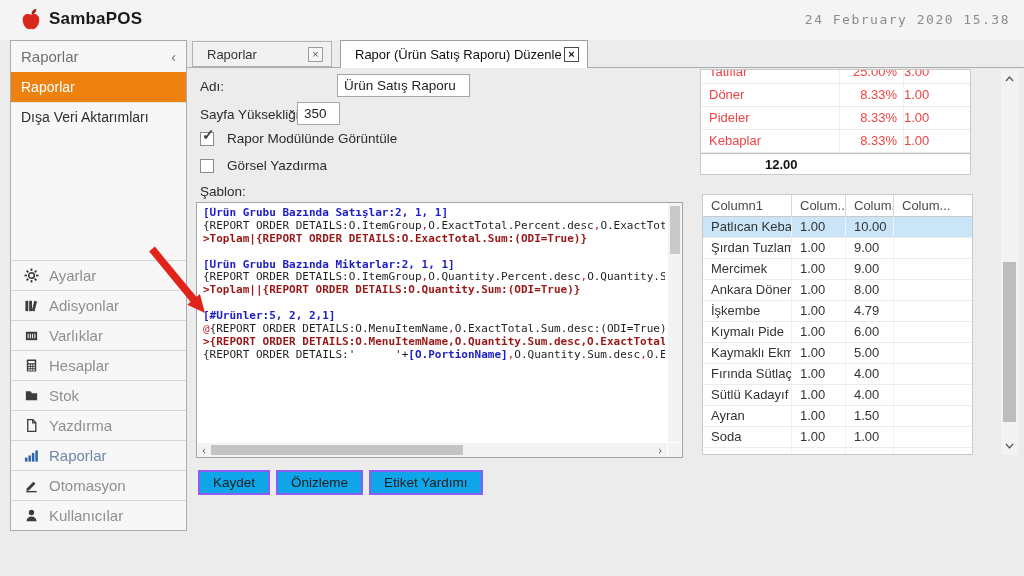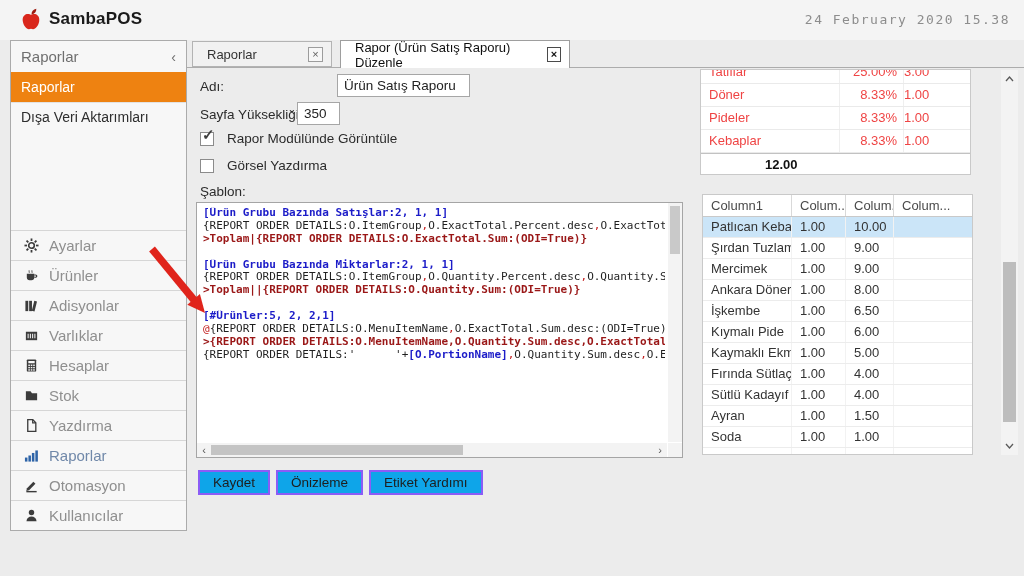--- a/index.html
+++ b/index.html
@@ -138,30 +138,20 @@
               <line x1="2.7" y1="13.3" x2="4.6" y2="11.4"></line>
               <line x1="11.4" y1="4.6" x2="13.3" y2="2.7"></line>
             </g>
           </svg>
         </span>
         <span>Ayarlar</span>
       </div>
       <div class="nav-item">
         <span class="ico">
           <svg width="15" height="15" viewBox="0 0 16 16">
-            <path fill="currentColor" d="M3 6h8v4.2A3 3 0 0 1 8 13H6a3 3 0 0 1-3-2.8z"></path>
-            <path fill="currentColor" d="M11 6.8h1.5a1.8 1.8 0 0 1 0 3.6H11V9.2h1.3a.6.6 0 0 0 0-1.2H11z"></path>
-            <path fill="none" stroke="currentColor" stroke-width="1" d="M5.5 2.5c-.8 1 .8 1.5 0 2.6M8.5 2.5c-.8 1 .8 1.5 0 2.6"></path>
-          </svg>
-        </span>
-        <span>Ürünler</span>
-      </div>
-      <div class="nav-item">
-        <span class="ico">
-          <svg width="15" height="15" viewBox="0 0 16 16">
             <rect x="1.5" y="3" width="3" height="11" fill="currentColor"></rect>
             <rect x="5.5" y="3" width="3" height="11" fill="currentColor"></rect>
             <rect x="9.6" y="3.2" width="3" height="11" fill="currentColor" transform="rotate(14 11.1 8.7)"></rect>
           </svg>
         </span>
         <span>Adisyonlar</span>
       </div>
       <div class="nav-item">
         <span class="ico">
           <svg width="15" height="15" viewBox="0 0 16 16">
@@ -245,21 +235,21 @@
       </div>
     </div>
 </div>
 
 <div class="tabline"></div>
 <div id="tabs">
     <div class="tab" style="left: 192px; width: 140px;">
       <span>Raporlar</span>
       <span class="close">×</span>
     </div>
-    <div class="tab active" style="left: 340px; width: 230px;">
+    <div class="tab active" style="left: 340px; width: 248px;">
       <span>Rapor (Ürün Satış Raporu) Düzenle</span>
       <span class="close">×</span>
     </div>
   </div>
 
 <div class="flabel" style="left:200px;top:79px;">Adı:</div>
 <input class="tinput" style="left: 337px; top: 74px; width: 133px;" value="Ürün Satış Raporu">
 <div class="flabel" style="left:200px;top:107px;">Sayfa Yüksekliği:</div>
 <input class="tinput" style="left: 297px; top: 102px; width: 43px;" value="350">
 
@@ -360,21 +350,21 @@
     </div>
     <div class="det-row">
       <span class="dc w1">Ankara Döneri</span>
       <span class="dc w2">1.00</span>
       <span class="dc w3">8.00</span>
       <span class="dc w4"></span>
     </div>
     <div class="det-row">
       <span class="dc w1">İşkembe</span>
       <span class="dc w2">1.00</span>
-      <span class="dc w3">6.50</span>
+      <span class="dc w3">4.79</span>
       <span class="dc w4"></span>
     </div>
     <div class="det-row">
       <span class="dc w1">Kıymalı Pide</span>
       <span class="dc w2">1.00</span>
       <span class="dc w3">6.00</span>
       <span class="dc w4"></span>
     </div>
     <div class="det-row">
       <span class="dc w1">Kaymaklı Ekmek...</span>

